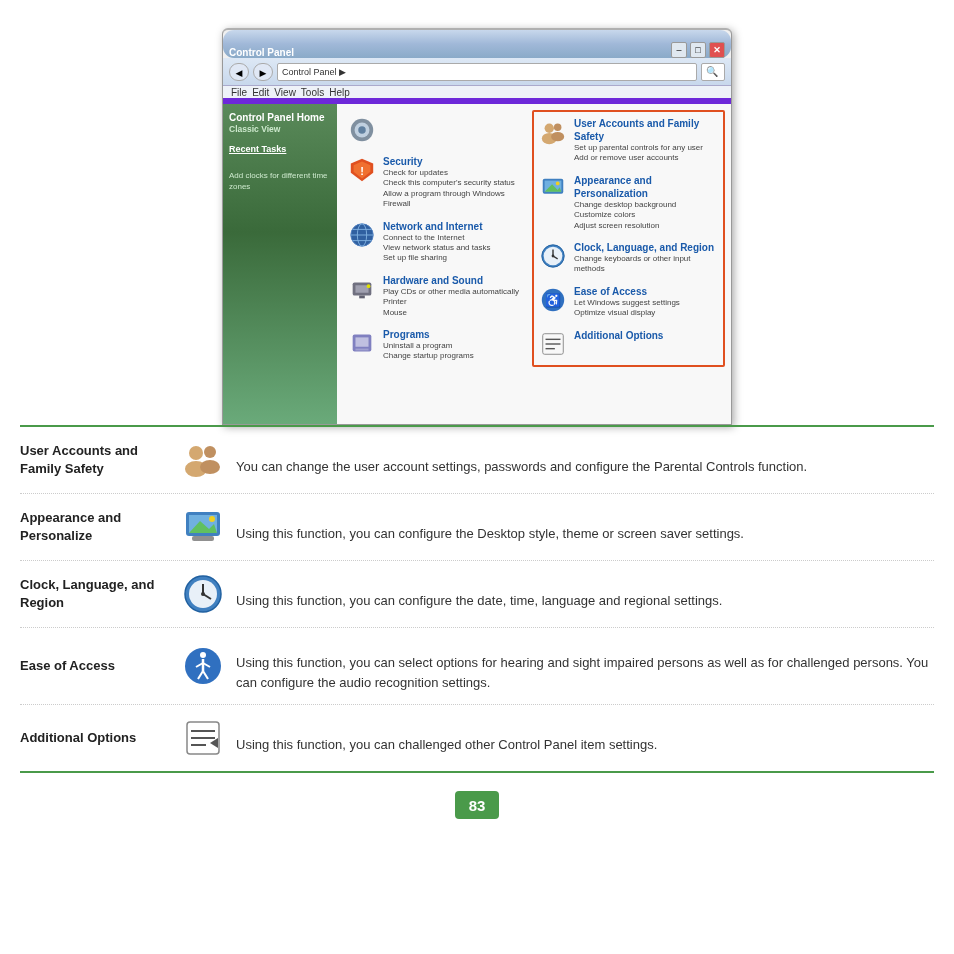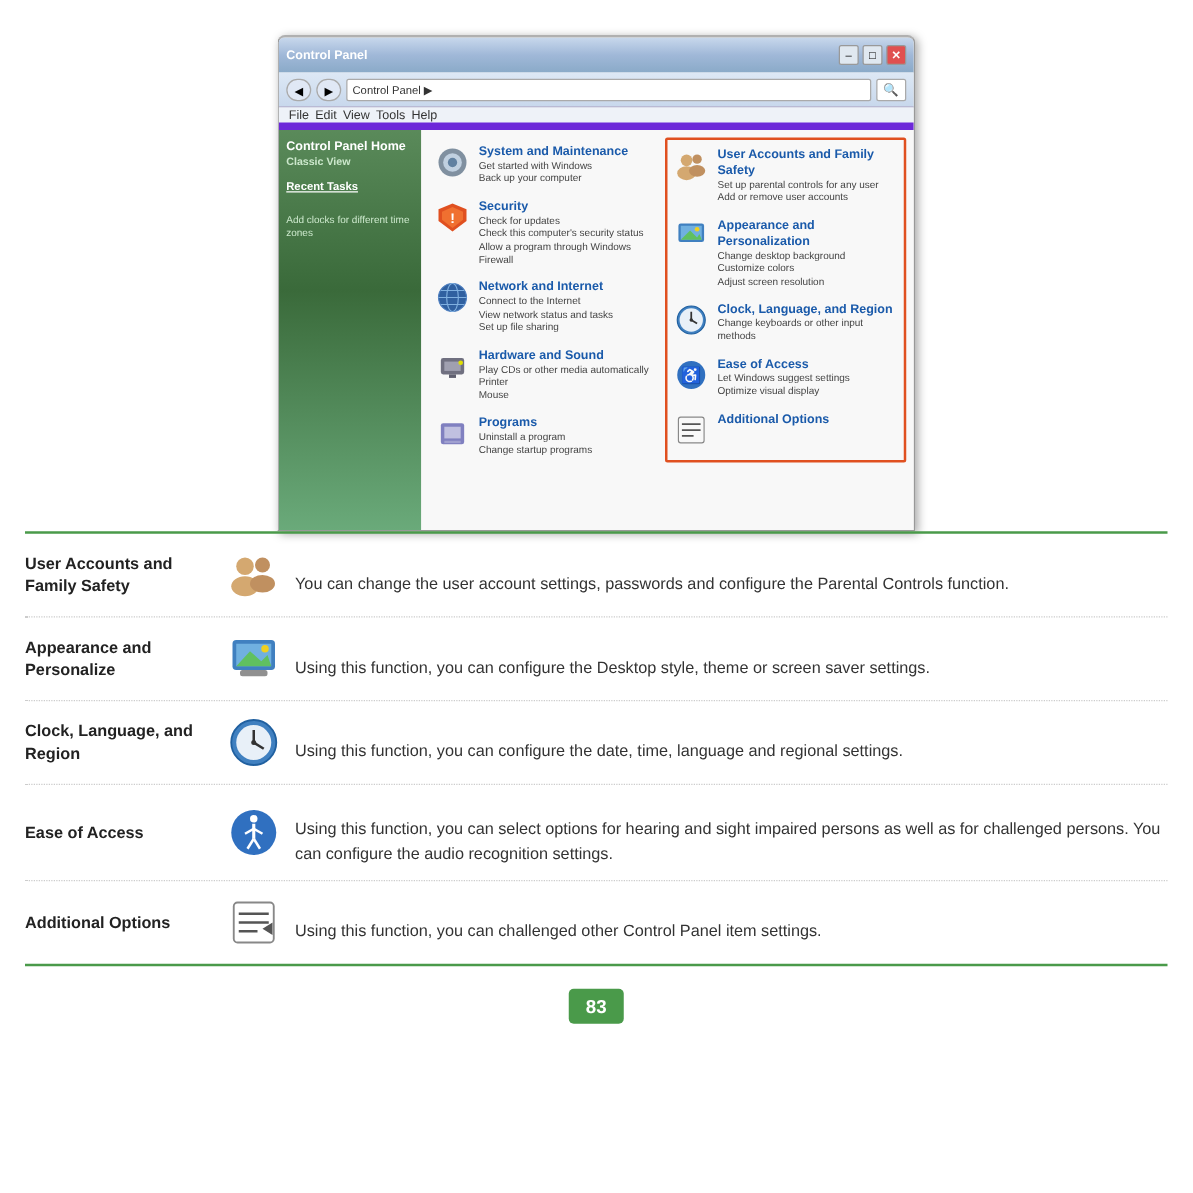--- a/index.html
+++ b/index.html
@@ -29,23 +29,24 @@
       box-shadow: 2px 2px 8px rgba(0,0,0,0.35);
       background: #f0f0f0;
       border-radius: 6px 6px 0 0;
       overflow: hidden;
     }
 
     .cp-titlebar {
       height: 28px;
       background: linear-gradient(to bottom, #c8d8ec 0%, #a0b8d8 50%, #8aaac8 100%);
       display: flex;
-      align-items: center;
+      align-items: flex-end;
       justify-content: space-between;
       padding: 0 6px;
+      border-radius: 11px;
     }
     .cp-titlebar-buttons {
       display: flex;
       gap: 3px;
     }
     .cp-titlebar-btn {
       width: 16px; height: 16px;
       border-radius: 2px;
       border: 1px solid #999;
       font-size: 9px;
@@ -304,24 +305,20 @@
 
           <div class="cp-col">
 
             <div class="cp-item">
               <div class="cp-item-icon">
                 <svg viewBox="0 0 30 30" width="28" height="28">
                   <circle cx="15" cy="15" r="12" fill="#8090a0"></circle>
                   <circle cx="15" cy="15" r="8" fill="#c0d0e0"></circle>
                   <circle cx="15" cy="15" r="4" fill="#6080a0"></circle>
                 </svg>
-              </div>
-              <div class="cp-item-text">
-                <div class="cp-item-title">System and Maintenance</div>
-                <div class="cp-item-desc">Get started with Windows<br>Back up your computer</div>
               </div>
             </div>
 
             <div class="cp-item">
               <div class="cp-item-icon">
                 <svg viewBox="0 0 30 30" width="28" height="28">
                   <polygon points="15,3 27,8 27,18 15,27 3,18 3,8" fill="#e05020"></polygon>
                   <polygon points="15,6 24,10 24,17 15,24 6,17 6,10" fill="#f07030"></polygon>
                   <text x="15" y="20" text-anchor="middle" font-size="12" fill="white" font-weight="bold">!</text>
                 </svg>

